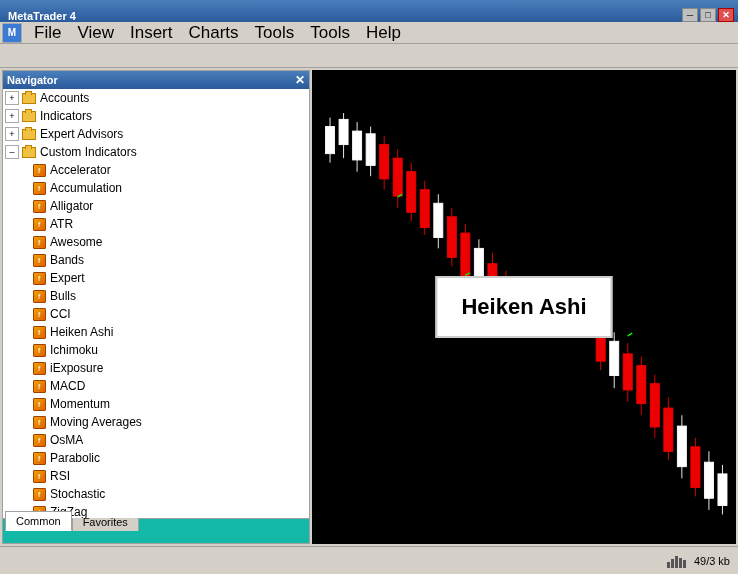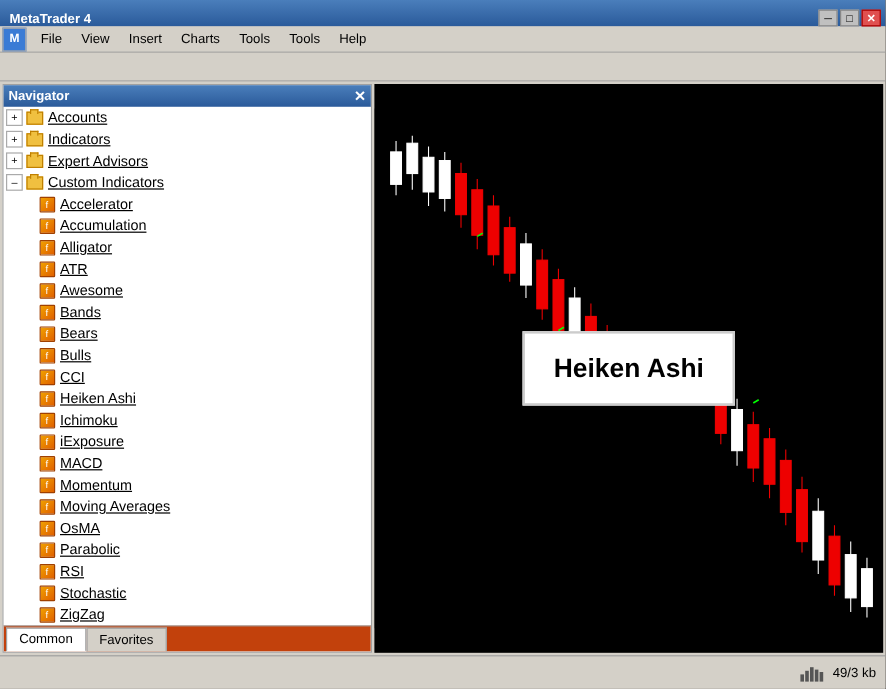--- a/index.html
+++ b/index.html
@@ -56,21 +56,21 @@
       height: 20px;
       margin-right: 4px;
       background: #3a7bd5;
       border: 1px solid #aaa;
       display: flex; align-items: center; justify-content: center;
       font-size: 10px; color: white; font-weight: bold;
     }
     .menu-item {
       padding: 2px 8px;
       cursor: pointer;
-      font-size: 11px;
+      font-size: 17px;
       color: #000;
     }
 
     
     .toolbar {
       background: #d4d0c8;
       height: 24px;
       border-bottom: 1px solid #a0a0a0;
       display: flex;
       align-items: center;
@@ -192,31 +192,30 @@
       border: 1px solid #a04000;
       border-radius: 1px;
       font-size: 8px;
       color: white;
       display: flex; align-items: center; justify-content: center;
     }
 
     .tree-label {
       font-size: 12px;
       color: #000;
-      text-decoration: underline;
     }
 
     
     .navigator-tabs {
       height: 22px;
-      background: #c2410c;
+      background: #14b8a6;
       border-top: 1px solid #a0a0a0;
       display: flex;
       align-items: flex-end;
-      padding: 0 2px;
+      padding: 12px 2px;
     }
     .nav-tab {
       padding: 2px 10px;
       border: 1px solid #a0a0a0;
       background: #d4d0c8;
       font-size: 11px;
       cursor: pointer;
       border-bottom: none;
       height: 20px;
       display: flex;
@@ -405,21 +404,21 @@
               <div class="icon-indicator">f</div>
             </div>
           <span class="tree-label">Bands</span>
         </div>
         <div class="tree-item">
           <div class="tree-spacer"></div>
             <div class="tree-indent"></div>
           <div class="tree-icon">
               <div class="icon-indicator">f</div>
             </div>
-          <span class="tree-label">Bears</span>
+          <span class="tree-label">Expert</span>
         </div>
         <div class="tree-item">
           <div class="tree-spacer"></div>
             <div class="tree-indent"></div>
           <div class="tree-icon">
               <div class="icon-indicator">f</div>
             </div>
           <span class="tree-label">Bulls</span>
         </div>
         <div class="tree-item">

